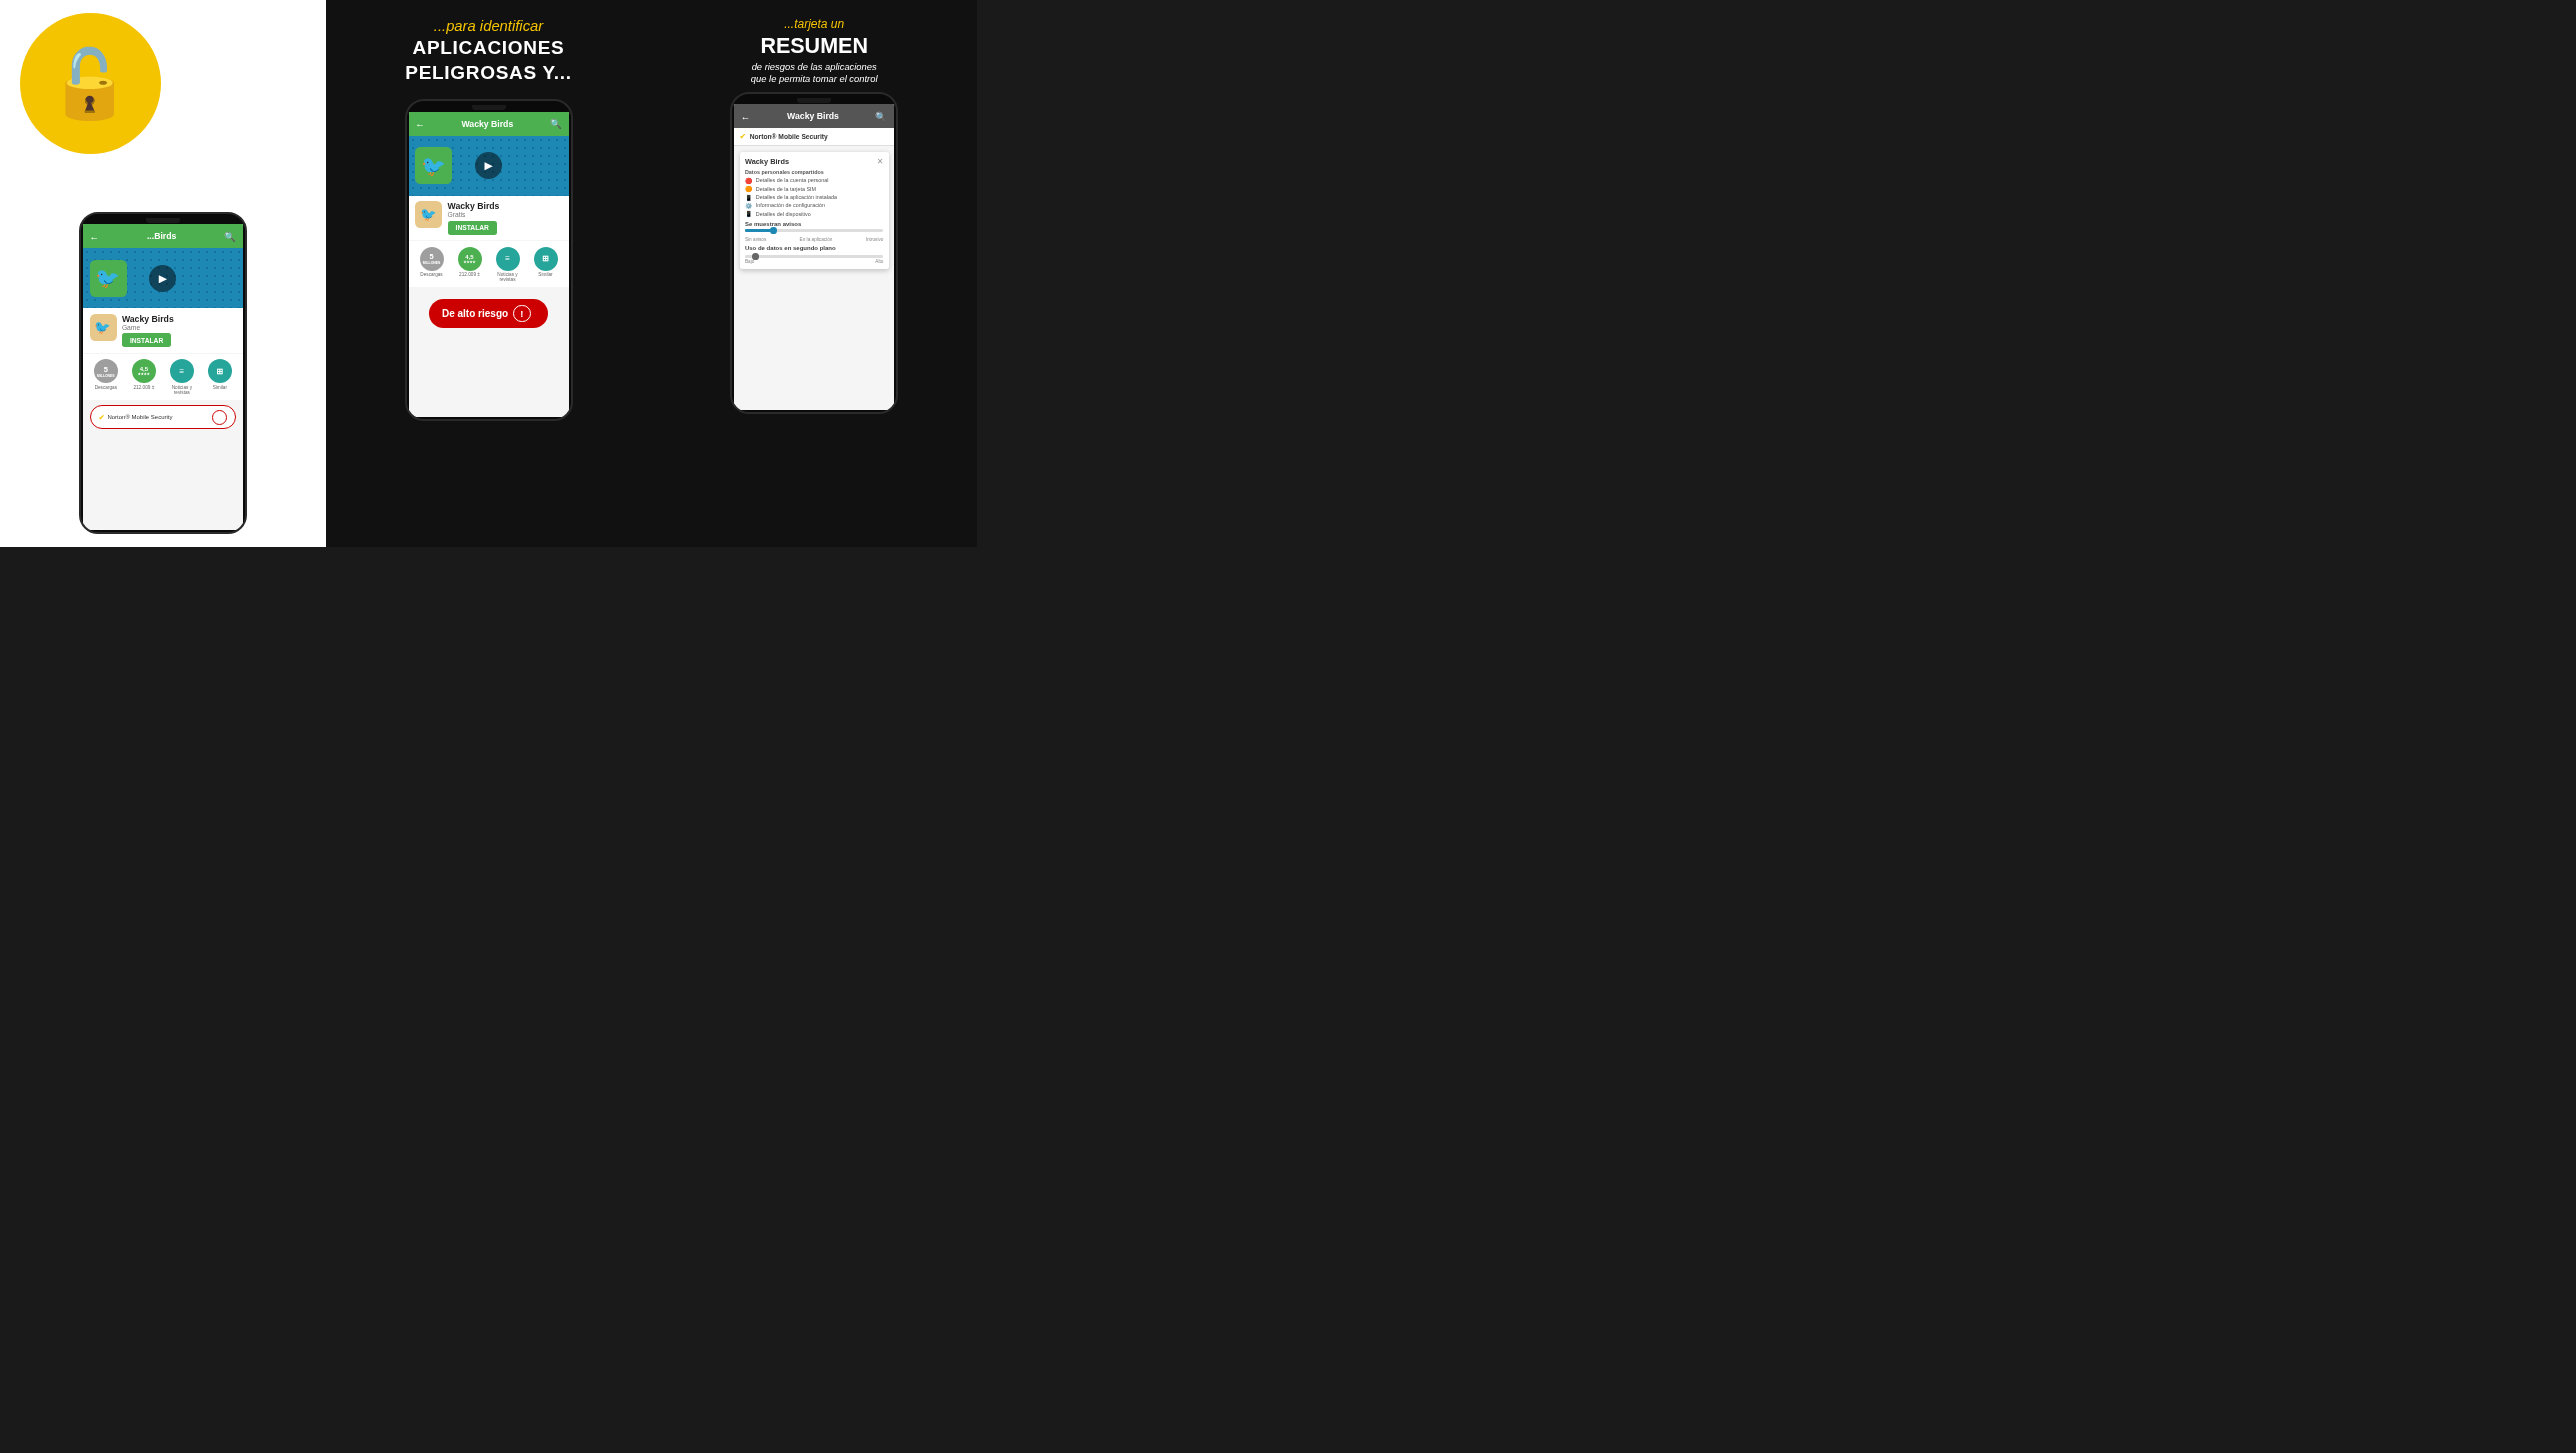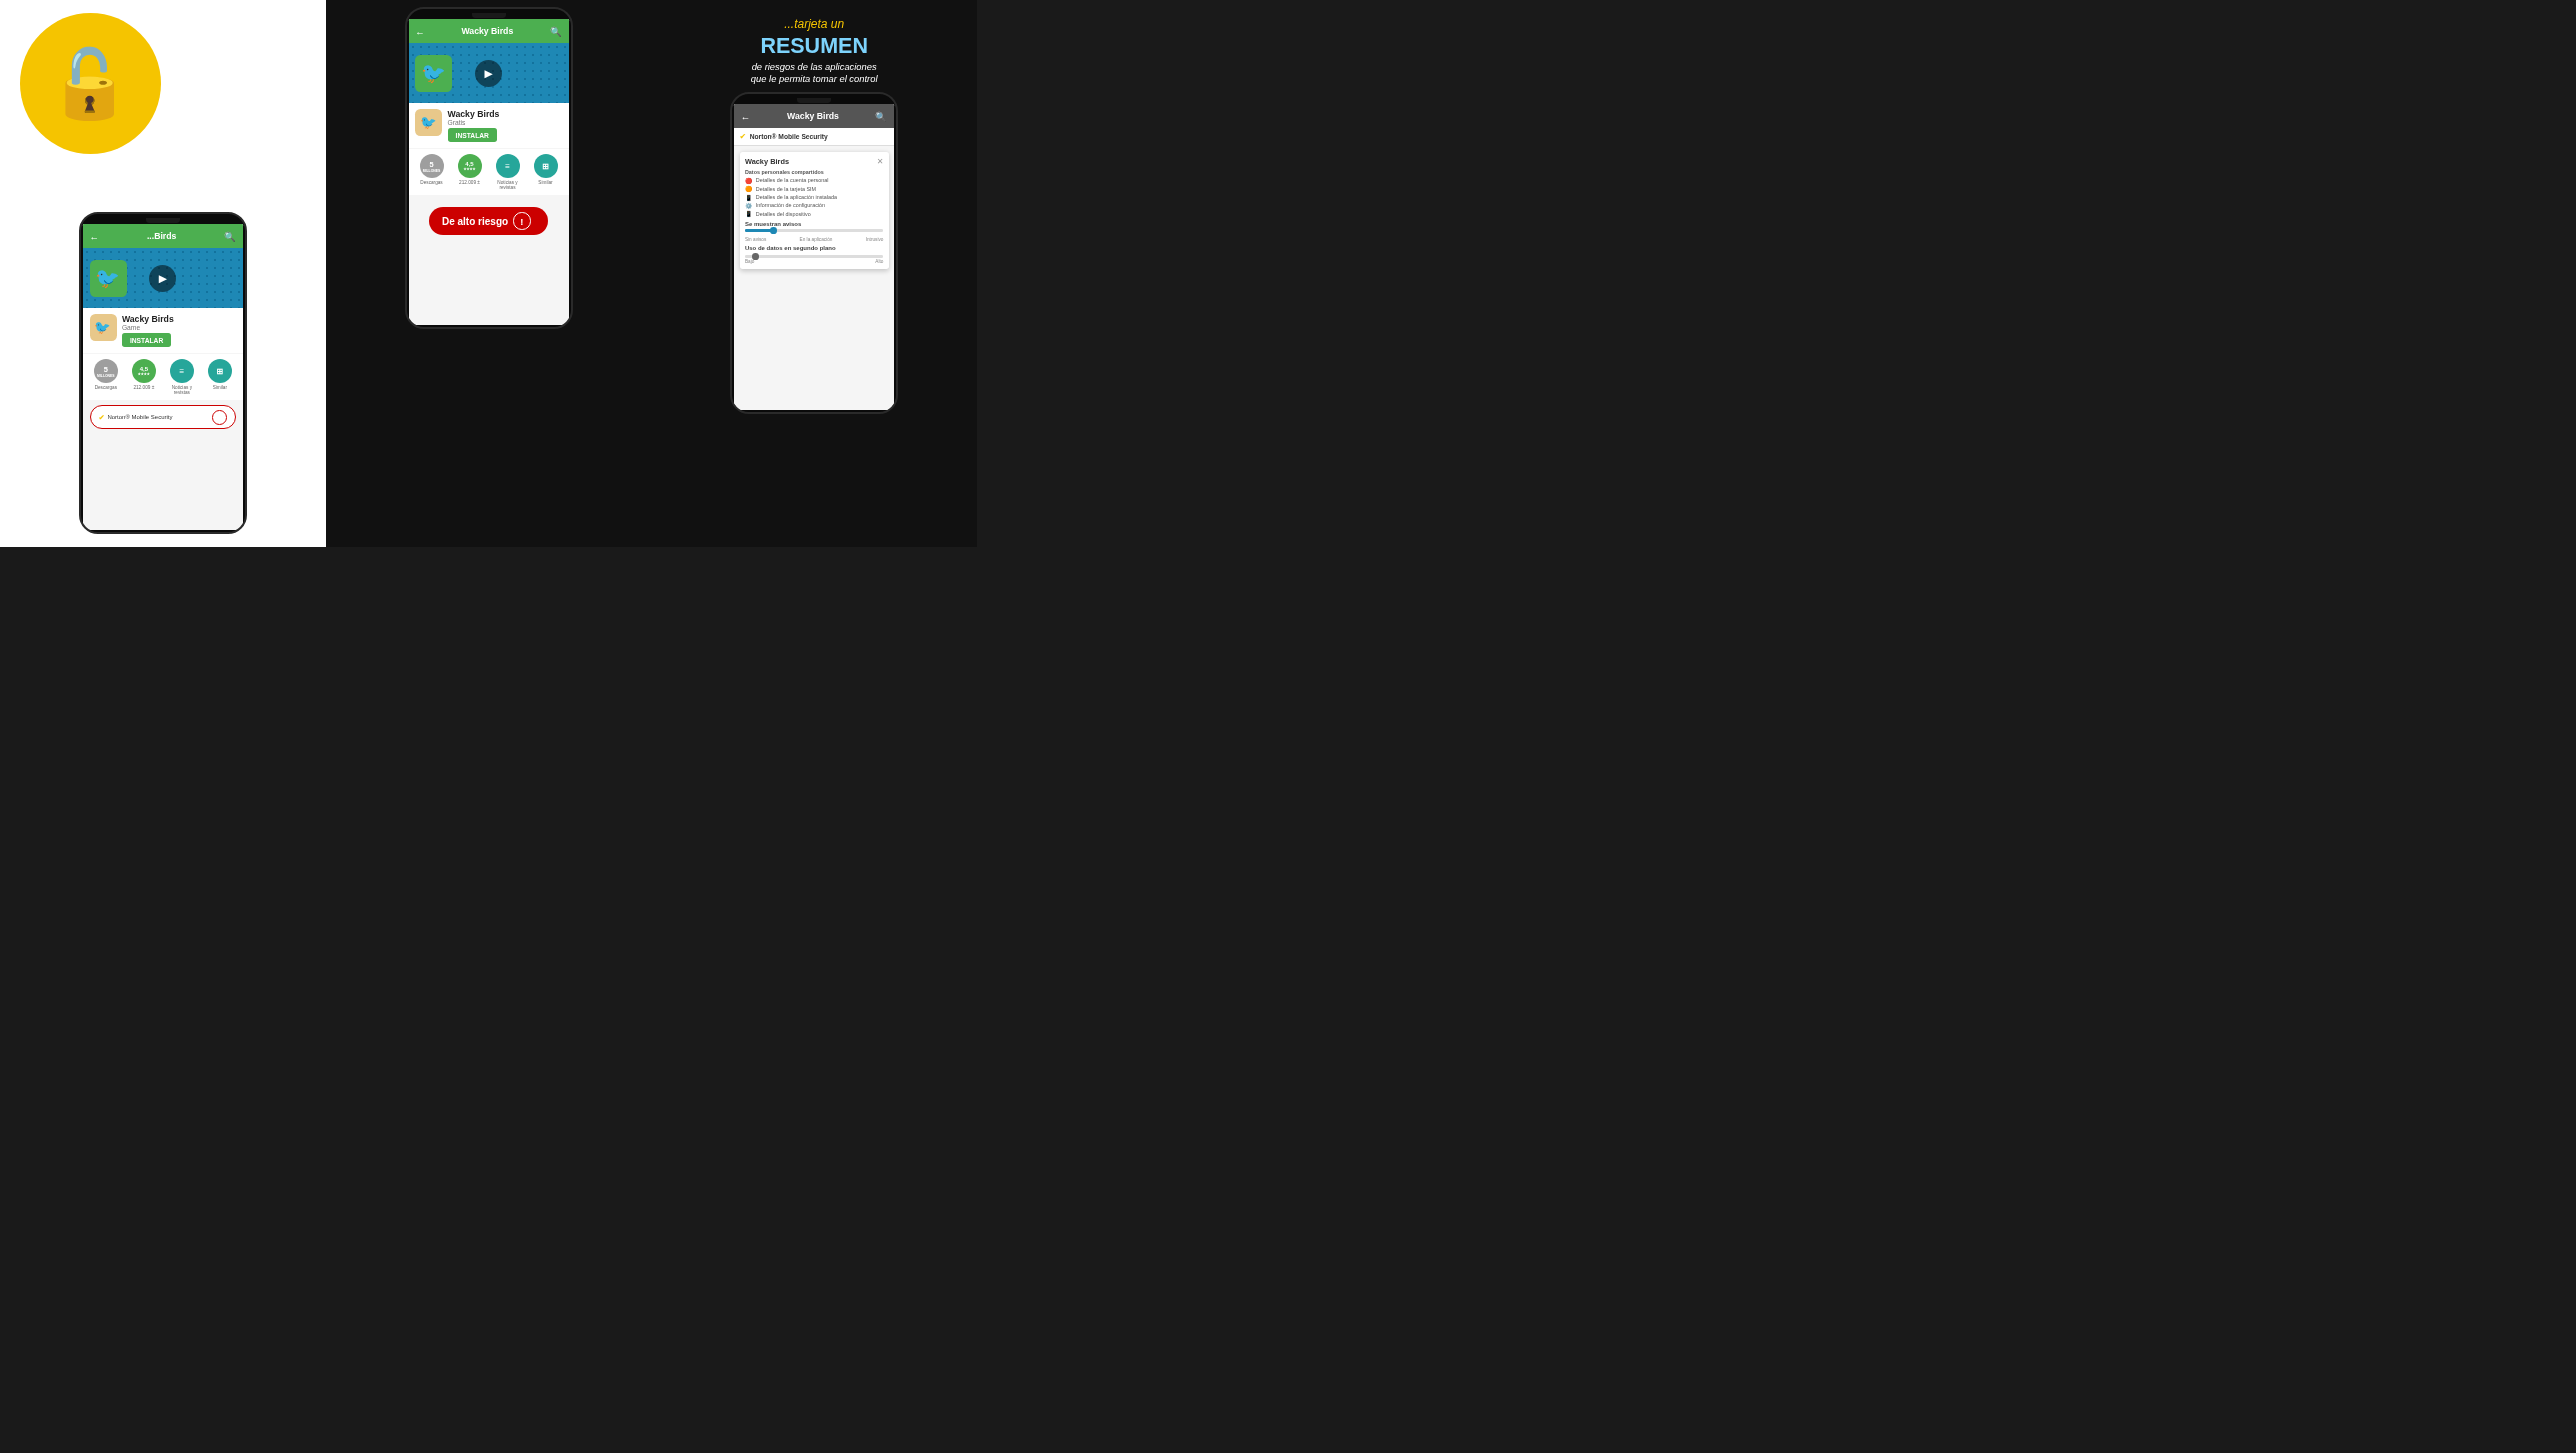--- a/index.html
+++ b/index.html
@@ -271,21 +271,21 @@
     .panel-right-text {
       color: #f5c400;
       font-size: 12px;
       font-style: italic;
       text-align: center;
       padding: 17px 13.4px 3.4px;
       line-height: 1.3;
     }
     .panel-right-text .bold-white {
       display: block;
-      color: #7dd3fc;
+      color: #ffffff;
       font-size: 21.5px;
       font-weight: 900;
       font-style: normal;
       text-transform: uppercase;
     }
     .panel-right-text .small-white {
       display: block;
       color: white;
       font-size: 9.4px;
       font-weight: normal;
@@ -475,20 +475,24 @@
               <span>Norton® Mobile Security</span>
             </div>
             <div class="norton-toggle"></div>
           </div>
         </div>
       </div>
     </div>
   </div>
 
   <div class="panel-middle">
+    <div class="panel-middle-text">
+      <span>...para identificar</span>
+      <span class="bold-white">APLICACIONES<br>PELIGROSAS y...</span>
+    </div>
 
     <div class="middle-phone-wrapper">
       <div class="phone-frame">
         <div style="position:absolute;top:4px;left:50%;transform:translateX(-50%);width:34px;height:5.4px;background:#1a1a1a;border-radius:0 0 3.4px 3.4px;z-index:10;"></div>
         <div class="phone-inner">
 
           <div class="app-bar">
             <span class="app-bar-icon">←</span>
             <span class="app-bar-title">Wacky Birds</span>
             <span class="app-bar-icon">🔍</span>

